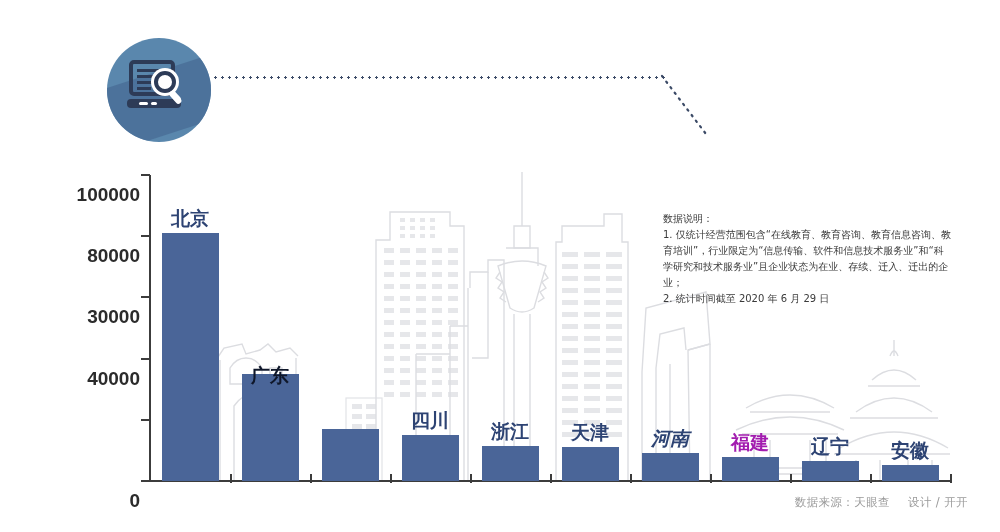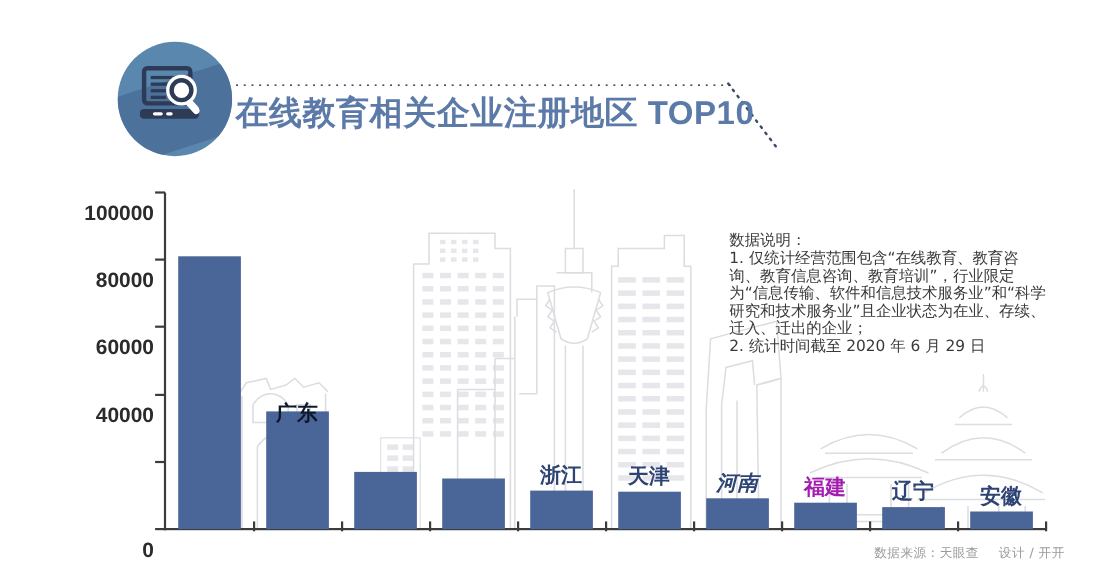--- a/index.html
+++ b/index.html
@@ -60,21 +60,21 @@
   #bars { position:absolute; left:150px; top:175px; width:800px; height:306px; }
   .bar-label {
     position:absolute; width:120px; text-align:center;
     font-size:19px; font-weight:bold; color:#2d4373;
     white-space:nowrap;
   }
 
   
   #note {
     position:absolute; left:663px; top:211px; width:290px;
-    font-size:14px; line-height:16px; color:#3a3a3a;
+    font-size:10px; line-height:16px; color:#3a3a3a;
     font-family:"DejaVu Sans","Liberation Sans", sans-serif;
   }
   #note .nline { white-space:nowrap; }
   #note .wrap { white-space:normal; }
 
   
   #footer {
     position:absolute; right:32px; top:495px;
     font-size:11.5px; color:#9a9a9a; letter-spacing:.4px;
     font-family:"DejaVu Sans","Liberation Sans", sans-serif;
@@ -104,21 +104,20 @@
         <rect x="45" y="30" width="6" height="15" rx="3" fill="#ffffff" transform="rotate(-42 48 37)"></rect>
         <rect x="46" y="30" width="5" height="13" rx="2.5" fill="#ffffff" transform="rotate(-42 48 36)"></rect>
       </svg>
     </div>
 
     <div id="title-dots"></div>
     <svg id="title-tail" viewBox="0 0 60 70">
       <line x1="2" y1="6" x2="46" y2="64" stroke="#3b4a66" stroke-width="2.2" stroke-linecap="round" stroke-dasharray="1.5 5.5"></line>
     </svg>
 
-    <div id="chart-title">在线教育相关企业注册地区 TOP10</div>
   </div>
 
   <div id="skyline-wrap" style="position:absolute;left:150px;top:168px;width:800px;height:314px;">
     <svg width="800" height="314" viewBox="0 0 800 314">
       <g fill="none" stroke="#dcdde1" stroke-width="1.4">
 
         <path d="M66 192 L74 180 L92 176 L96 186 L110 182 L118 176 L126 184 L140 180 L148 188"></path>
         <path d="M70 192 L70 314 M146 190 L146 314"></path>
         <path d="M80 200 Q86 190 96 190 Q106 190 112 200 L112 216 L80 216 Z"></path>
         <path d="M120 200 L132 200 L132 216 L120 216 Z"></path>
@@ -332,21 +331,21 @@
         <path d="M690 280 Q744 248 798 280"></path>
         <path d="M684 286 L800 286"></path>
         <path d="M706 292 L706 314 M730 292 L730 314 M758 292 L758 314 M782 292 L782 314"></path>
       </g>
     </svg>
   </div>
 
   <div id="ylabels">
       <div class="ytick-label" style="top: 481px;">0</div>
       <div class="ytick-label" style="top: 358.6px;">40000</div>
-      <div class="ytick-label" style="top: 297.4px;">60000</div>
+      <div class="ytick-label" style="top: 297.4px;">30000</div>
       <div class="ytick-label" style="top: 236.2px;">80000</div>
       <div class="ytick-label" style="top: 175px;">100000</div>
     </div>
   <div id="axis-line-y"></div>
   <div id="axis-line-x"></div>
   <div id="ticks">
       <div class="ytick-mark" style="top: 480px;"></div>
       <div class="ytick-mark" style="top: 418.8px;"></div>
       <div class="ytick-mark" style="top: 357.6px;"></div>
       <div class="ytick-mark" style="top: 296.4px;"></div>
@@ -359,24 +358,26 @@
       <div class="xtick-mark" style="left: 550px;"></div>
       <div class="xtick-mark" style="left: 630px;"></div>
       <div class="xtick-mark" style="left: 710px;"></div>
       <div class="xtick-mark" style="left: 790px;"></div>
       <div class="xtick-mark" style="left: 870px;"></div>
       <div class="xtick-mark" style="left: 950px;"></div>
     </div>
 
   <div id="bars">
       <div class="bar" style="left: 11.5px; height: 247.86px; background: rgb(74, 101, 152);"></div>
+      <div class="bar-label" style="left: -20px; top: 31.14px; color: rgb(45, 67, 115);">北京</div>
       <div class="bar" style="left: 91.5px; height: 107.1px; background: rgb(74, 101, 152);"></div>
       <div class="bar-label" style="left: 60px; top: 188px; color: #0f172a;">广东</div>
       <div class="bar" style="left: 171.5px; height: 52.02px; background: rgb(74, 101, 152);"></div>
       <div class="bar" style="left: 251.5px; height: 45.9px; background: rgb(74, 101, 152);"></div>
+      <div class="bar-label" style="left: 220px; top: 233.1px; color: rgb(45, 67, 115);">四川</div>
       <div class="bar" style="left: 331.5px; height: 35.19px; background: rgb(74, 101, 152);"></div>
       <div class="bar-label" style="left: 300px; top: 243.81px; color: rgb(45, 67, 115);">浙江</div>
       <div class="bar" style="left: 411.5px; height: 33.66px; background: rgb(74, 101, 152);"></div>
       <div class="bar-label" style="left: 380px; top: 245.34px; color: rgb(45, 67, 115);">天津</div>
       <div class="bar" style="left: 491.5px; height: 27.54px; background: rgb(74, 101, 152);"></div>
       <div class="bar-label" style="left: 460px; top: 251.46px; color: rgb(45, 67, 115); font-style: italic;">河南</div>
       <div class="bar" style="left: 571.5px; height: 23.868px; background: rgb(74, 101, 152);"></div>
       <div class="bar-label" style="left: 540px; top: 255.132px; color: #a21caf;">福建</div>
       <div class="bar" style="left: 651.5px; height: 19.89px; background: rgb(74, 101, 152);"></div>
       <div class="bar-label" style="left: 620px; top: 259.11px; color: rgb(45, 67, 115);">辽宁</div>

